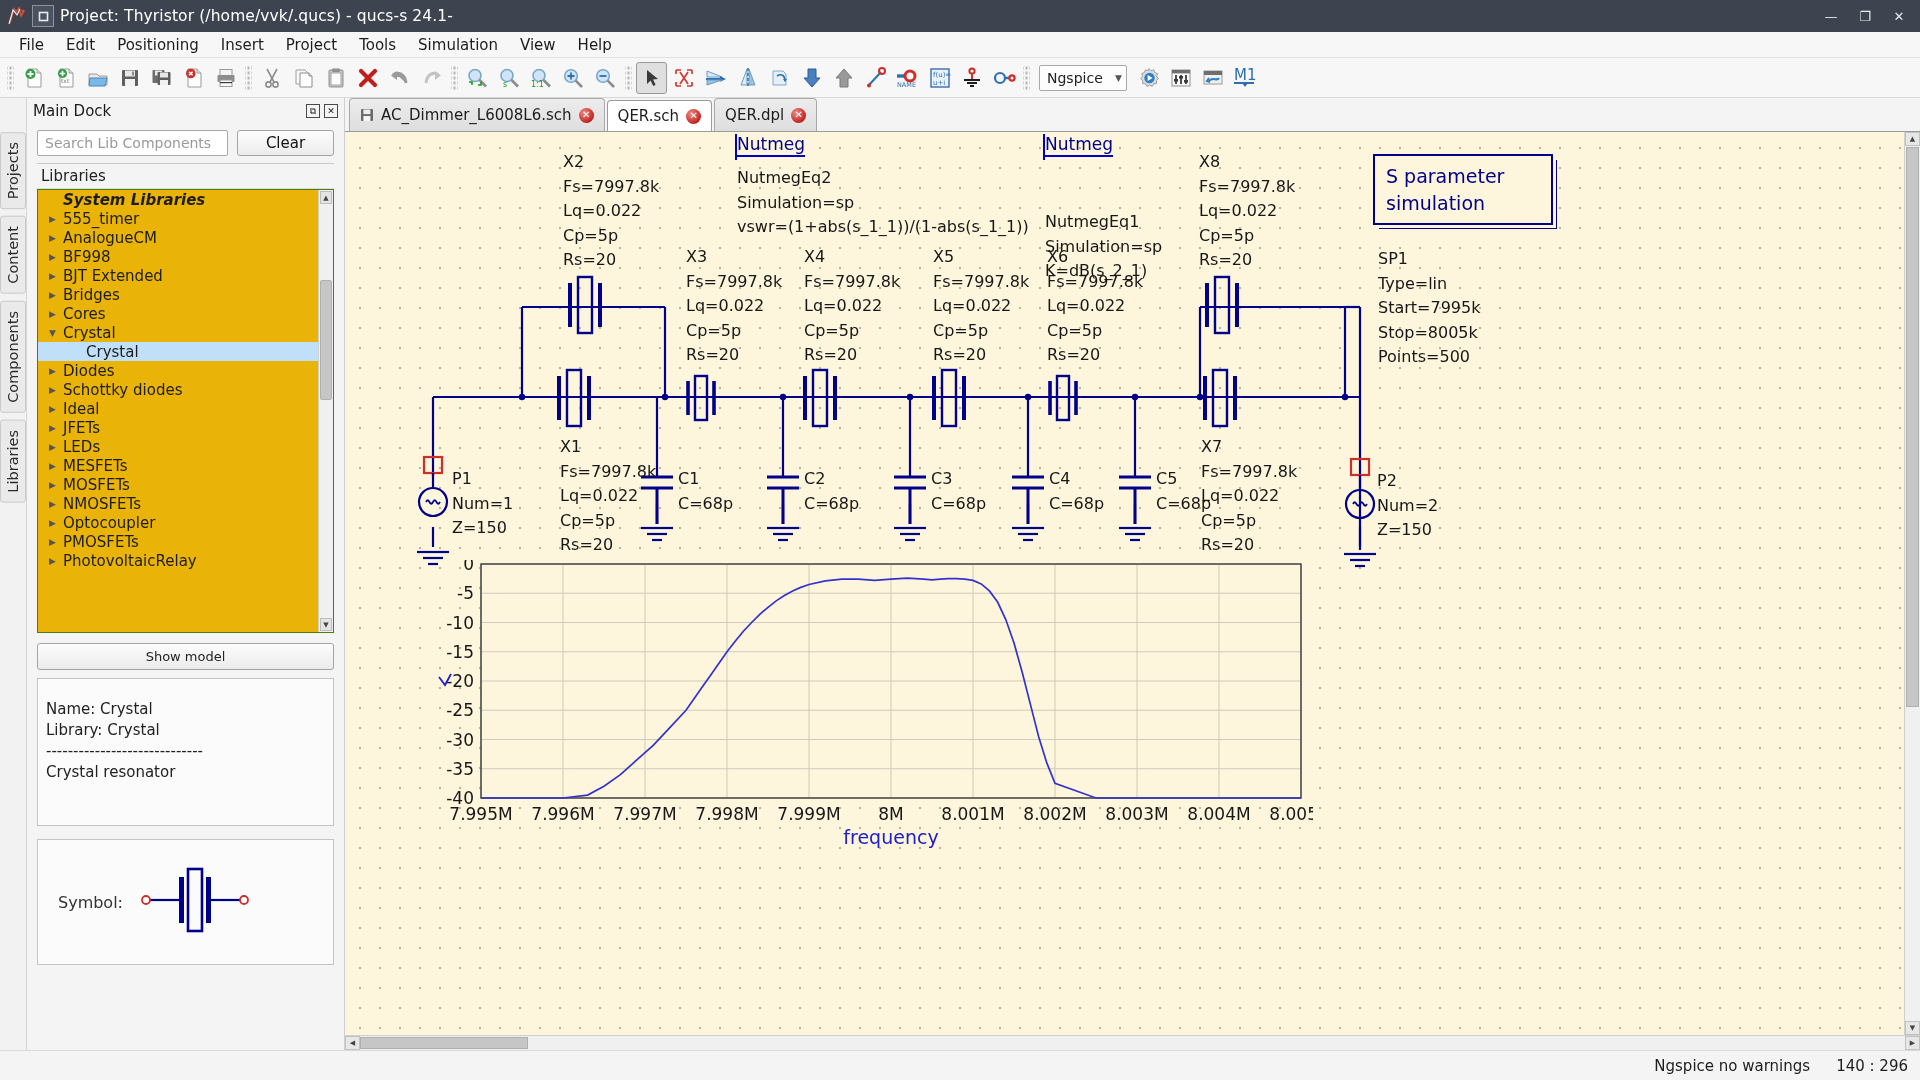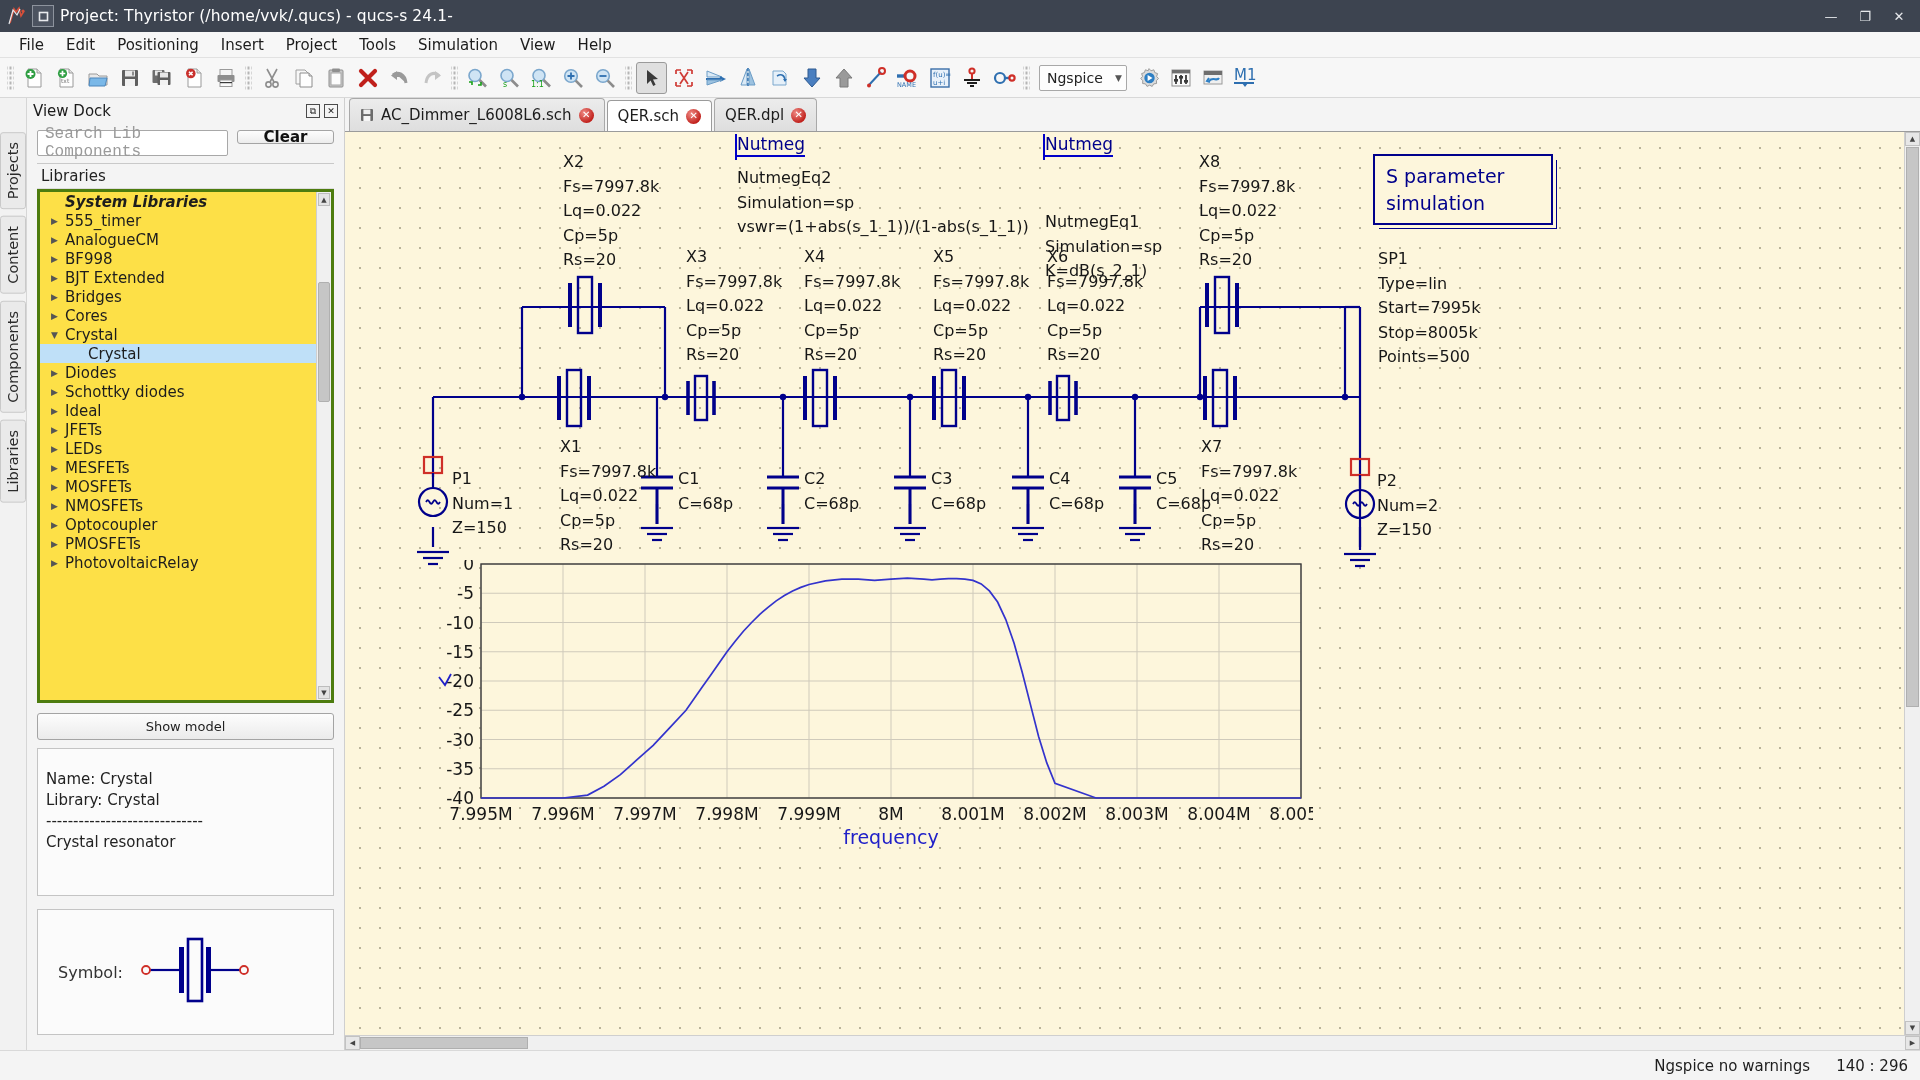--- a/index.html
+++ b/index.html
@@ -58,33 +58,32 @@
   
   #dock{ width:318px; background:#f4f4f4; border-right:1px solid #cfcfcf; position:relative; }
   #dock-header{ height:26px; display:flex; align-items:center; padding:0 6px; font-size:15px; }
   #dock-header .dh-title{ color:#1b1b1b; }
   #dock-header .dh-btns{ margin-left:auto; display:flex; gap:4px; }
   #dock-header .dh-btn{ width:14px;height:14px;border:1px solid #4a4a4a;display:flex;align-items:center;justify-content:center;font-size:9px;line-height:1;}
   #dock-inner{ padding:0 10px; }
   #searchrow{ display:flex; gap:9px; margin:6px 0 7px 0; }
   #searchinput{
     flex:1; height:26px; border:1px solid #a8a8a8; background:#fff;
-    display:flex; align-items:center; padding:0 7px; color:#9a9a9a; font-size:16px;
+    display:flex; align-items:center; padding:0 7px; color:#9a9a9a; font-size:14px;
     border-radius:2px;
-    font-family:Liberation Mono, monospace;
   }
   #clearbtn{
-    width:97px;height:14px;border:1px solid #a4a4a4;border-radius:3px;
+    width:97px;height:26px;border:1px solid #a4a4a4;border-radius:3px;
     background:linear-gradient(#fdfdfd,#ececec);
-    display:flex;align-items:center;justify-content:center;font-size:15px;color:#111;font-weight:bold;
+    display:flex;align-items:center;justify-content:center;font-size:15px;color:#111;
   }
   #libtitle{ border-top:1px solid #c9c9c9; border-bottom:1px solid #dcdcdc;
              padding:3px 2px 3px 4px; font-size:15px; }
   #libtree{
-    background:#fde047; border:3px solid #4d7c0f; height:514px; overflow:hidden;
+    background:#eab308; border:1px solid #4d7c0f; height:444px; overflow:hidden;
     position:relative;
   }
   .tnode{ display:flex; align-items:center; height:19px; padding-left:8px; font-size:15px; color:#1d1d1d;}
   .tnode .arrow{ width:17px; font-size:9px; color:#555; text-align:left; padding-left:3px;}
   .tnode.sysheader{ font-style:italic; font-weight:bold; padding-left:25px; }
   .tnode.child{ padding-left:48px; }
   .tnode.selected{ background:#bfe0f8; }
   #treescroll{
     position:absolute; right:0; top:0; width:15px; height:100%;
     background:#f0f0f0; border-left:1px solid #cfcfcf;
@@ -464,21 +463,21 @@
 
   <div id="vtabs">
     <div class="vtab">Projects</div>
     <div class="vtab">Content</div>
     <div class="vtab">Components</div>
     <div class="vtab">Libraries</div>
   </div>
 
   <div id="dock">
     <div id="dock-header">
-      <span class="dh-title">View Dock</span>
+      <span class="dh-title">Main Dock</span>
       <span class="dh-btns">
         <span class="dh-btn">⧉</span>
         <span class="dh-btn">✕</span>
       </span>
     </div>
 
     <div id="dock-inner">
       <div id="searchrow">
         <div id="searchinput">Search Lib Components</div>
         <div id="clearbtn">Clear</div>

